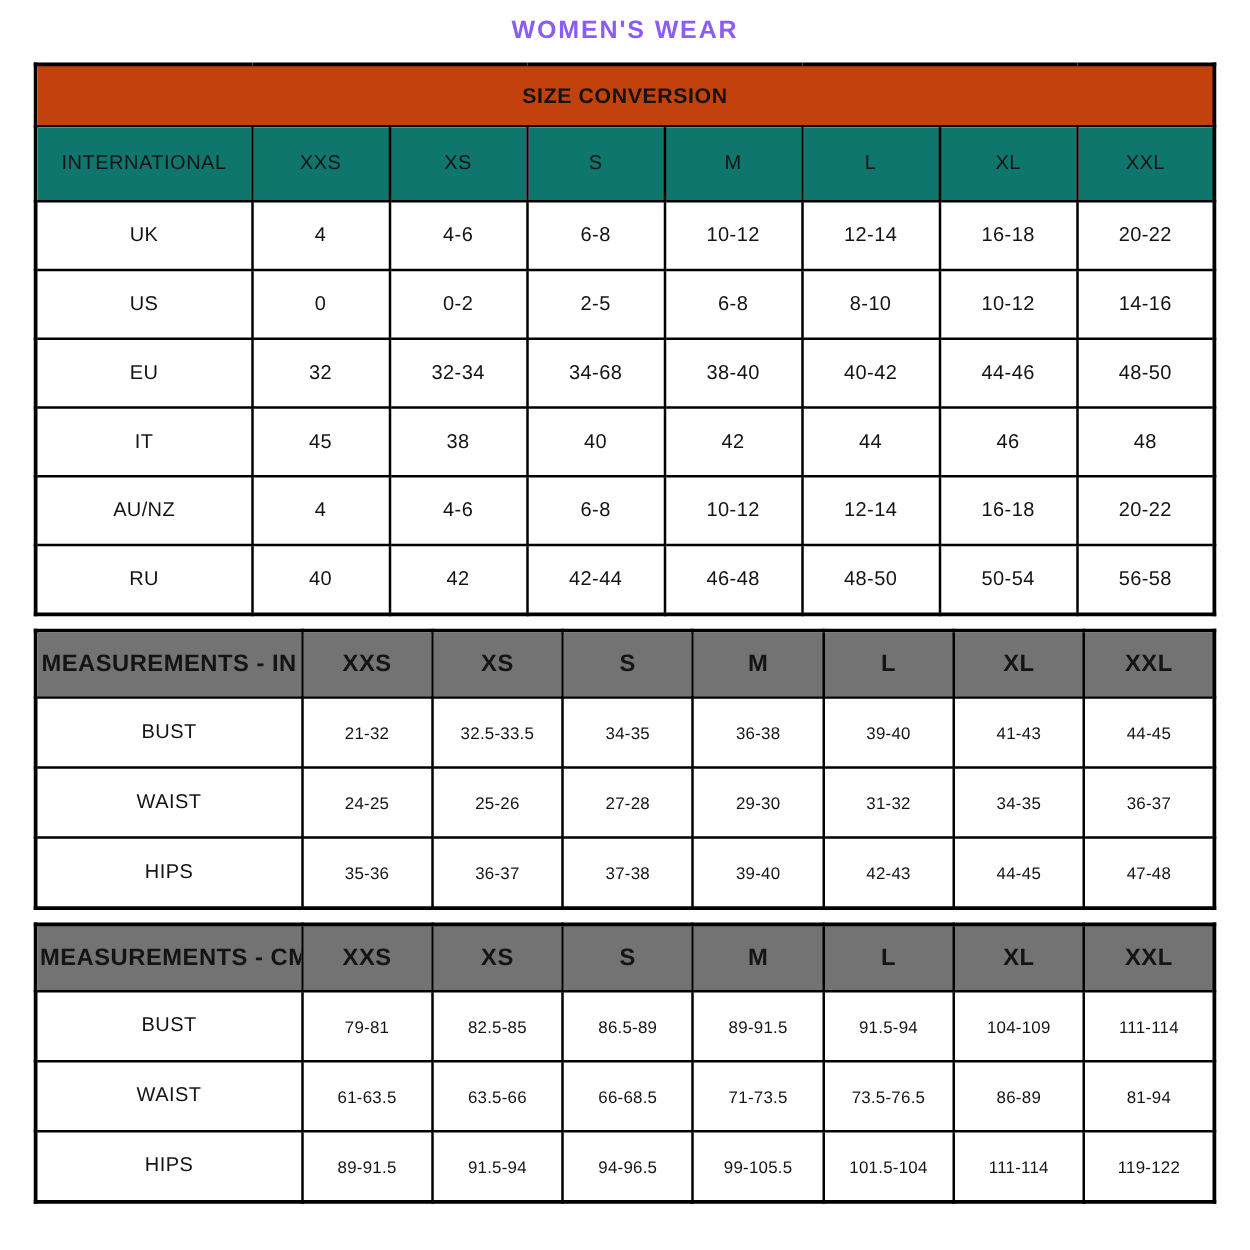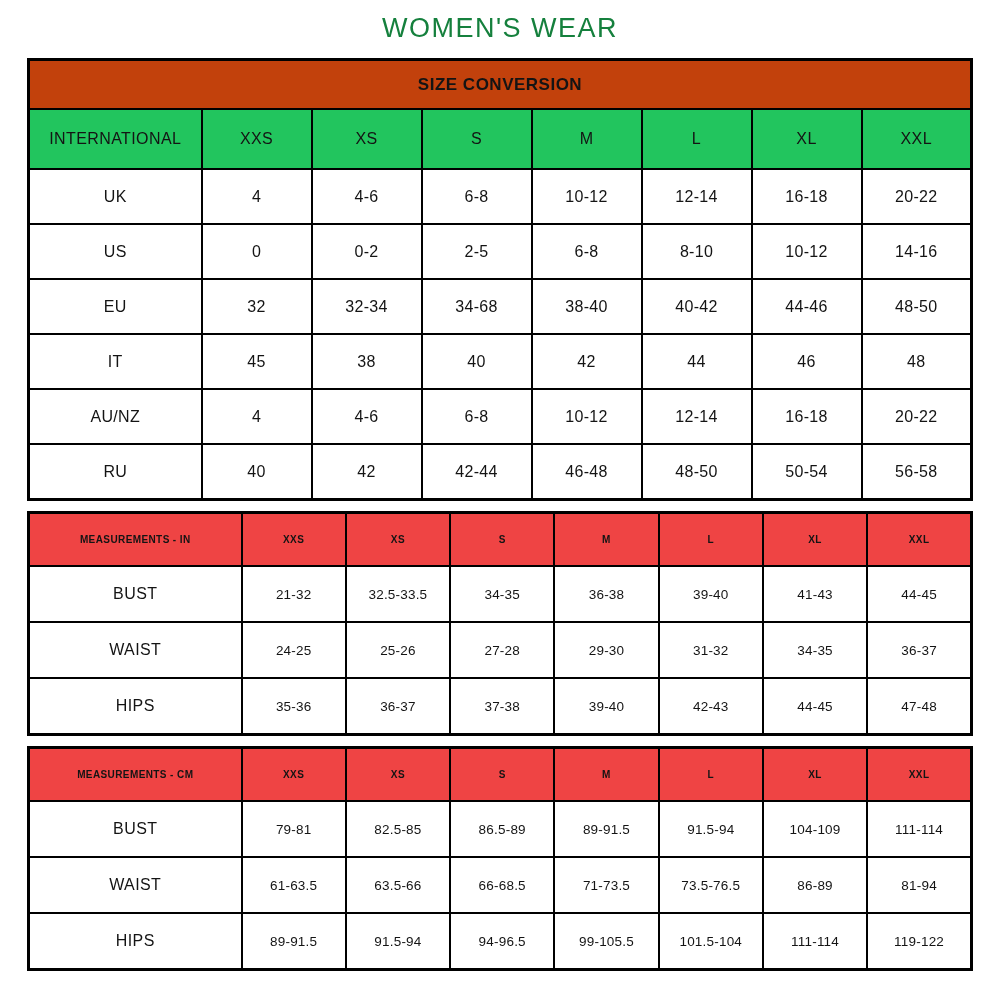--- a/index.html
+++ b/index.html
@@ -11,25 +11,25 @@
     color: #141414;
   }
   .page {
     width: 1000px;
     height: 1000px;
     box-sizing: border-box;
     padding-top: 13px;
   }
   .title {
     text-align: center;
-    font-size: 27px;
-    font-weight: normal;
+    font-size: 20px;
+    font-weight: bold;
     letter-spacing: 1.5px;
     margin: 0 0 14px 0;
-    color: #15803d;
+    color: #8b5cf6;
   }
   table.tbl {
     border-collapse: collapse;
     table-layout: fixed;
     width: 946px;
     margin: 0 auto 10px auto;
     border: 3px solid #000000;
   }
   table.tbl td {
     border: 2px solid #000000;
@@ -41,37 +41,37 @@
   }
   
   .t1 .caption-cell {
     background: #c2410c;
     height: 47px;
     font-weight: bold;
     font-size: 17px;
     letter-spacing: 0.5px;
   }
   .t1 .header-row td {
-    background: #22c55e;
+    background: #0f766e;
     height: 58px;
     font-size: 16px;
     font-weight: normal;
     letter-spacing: 0.4px;
   }
   .t1 .data-row td {
     height: 53px;
     font-size: 16px;
     letter-spacing: 0.3px;
   }
   
   .t2 .header-row td, .t3 .header-row td {
-    background: #ef4444;
+    background: #737373;
     height: 51px;
     font-weight: bold;
-    font-size: 10px;
+    font-size: 19px;
     letter-spacing: 0.4px;
   }
   .t2 .data-row td, .t3 .data-row td {
     height: 54px;
     font-size: 13.5px;
     letter-spacing: 0.2px;
     border-radius: 28px;
   }
   .t2 .data-row td.label-cell, .t3 .data-row td.label-cell {
     font-size: 16px;

